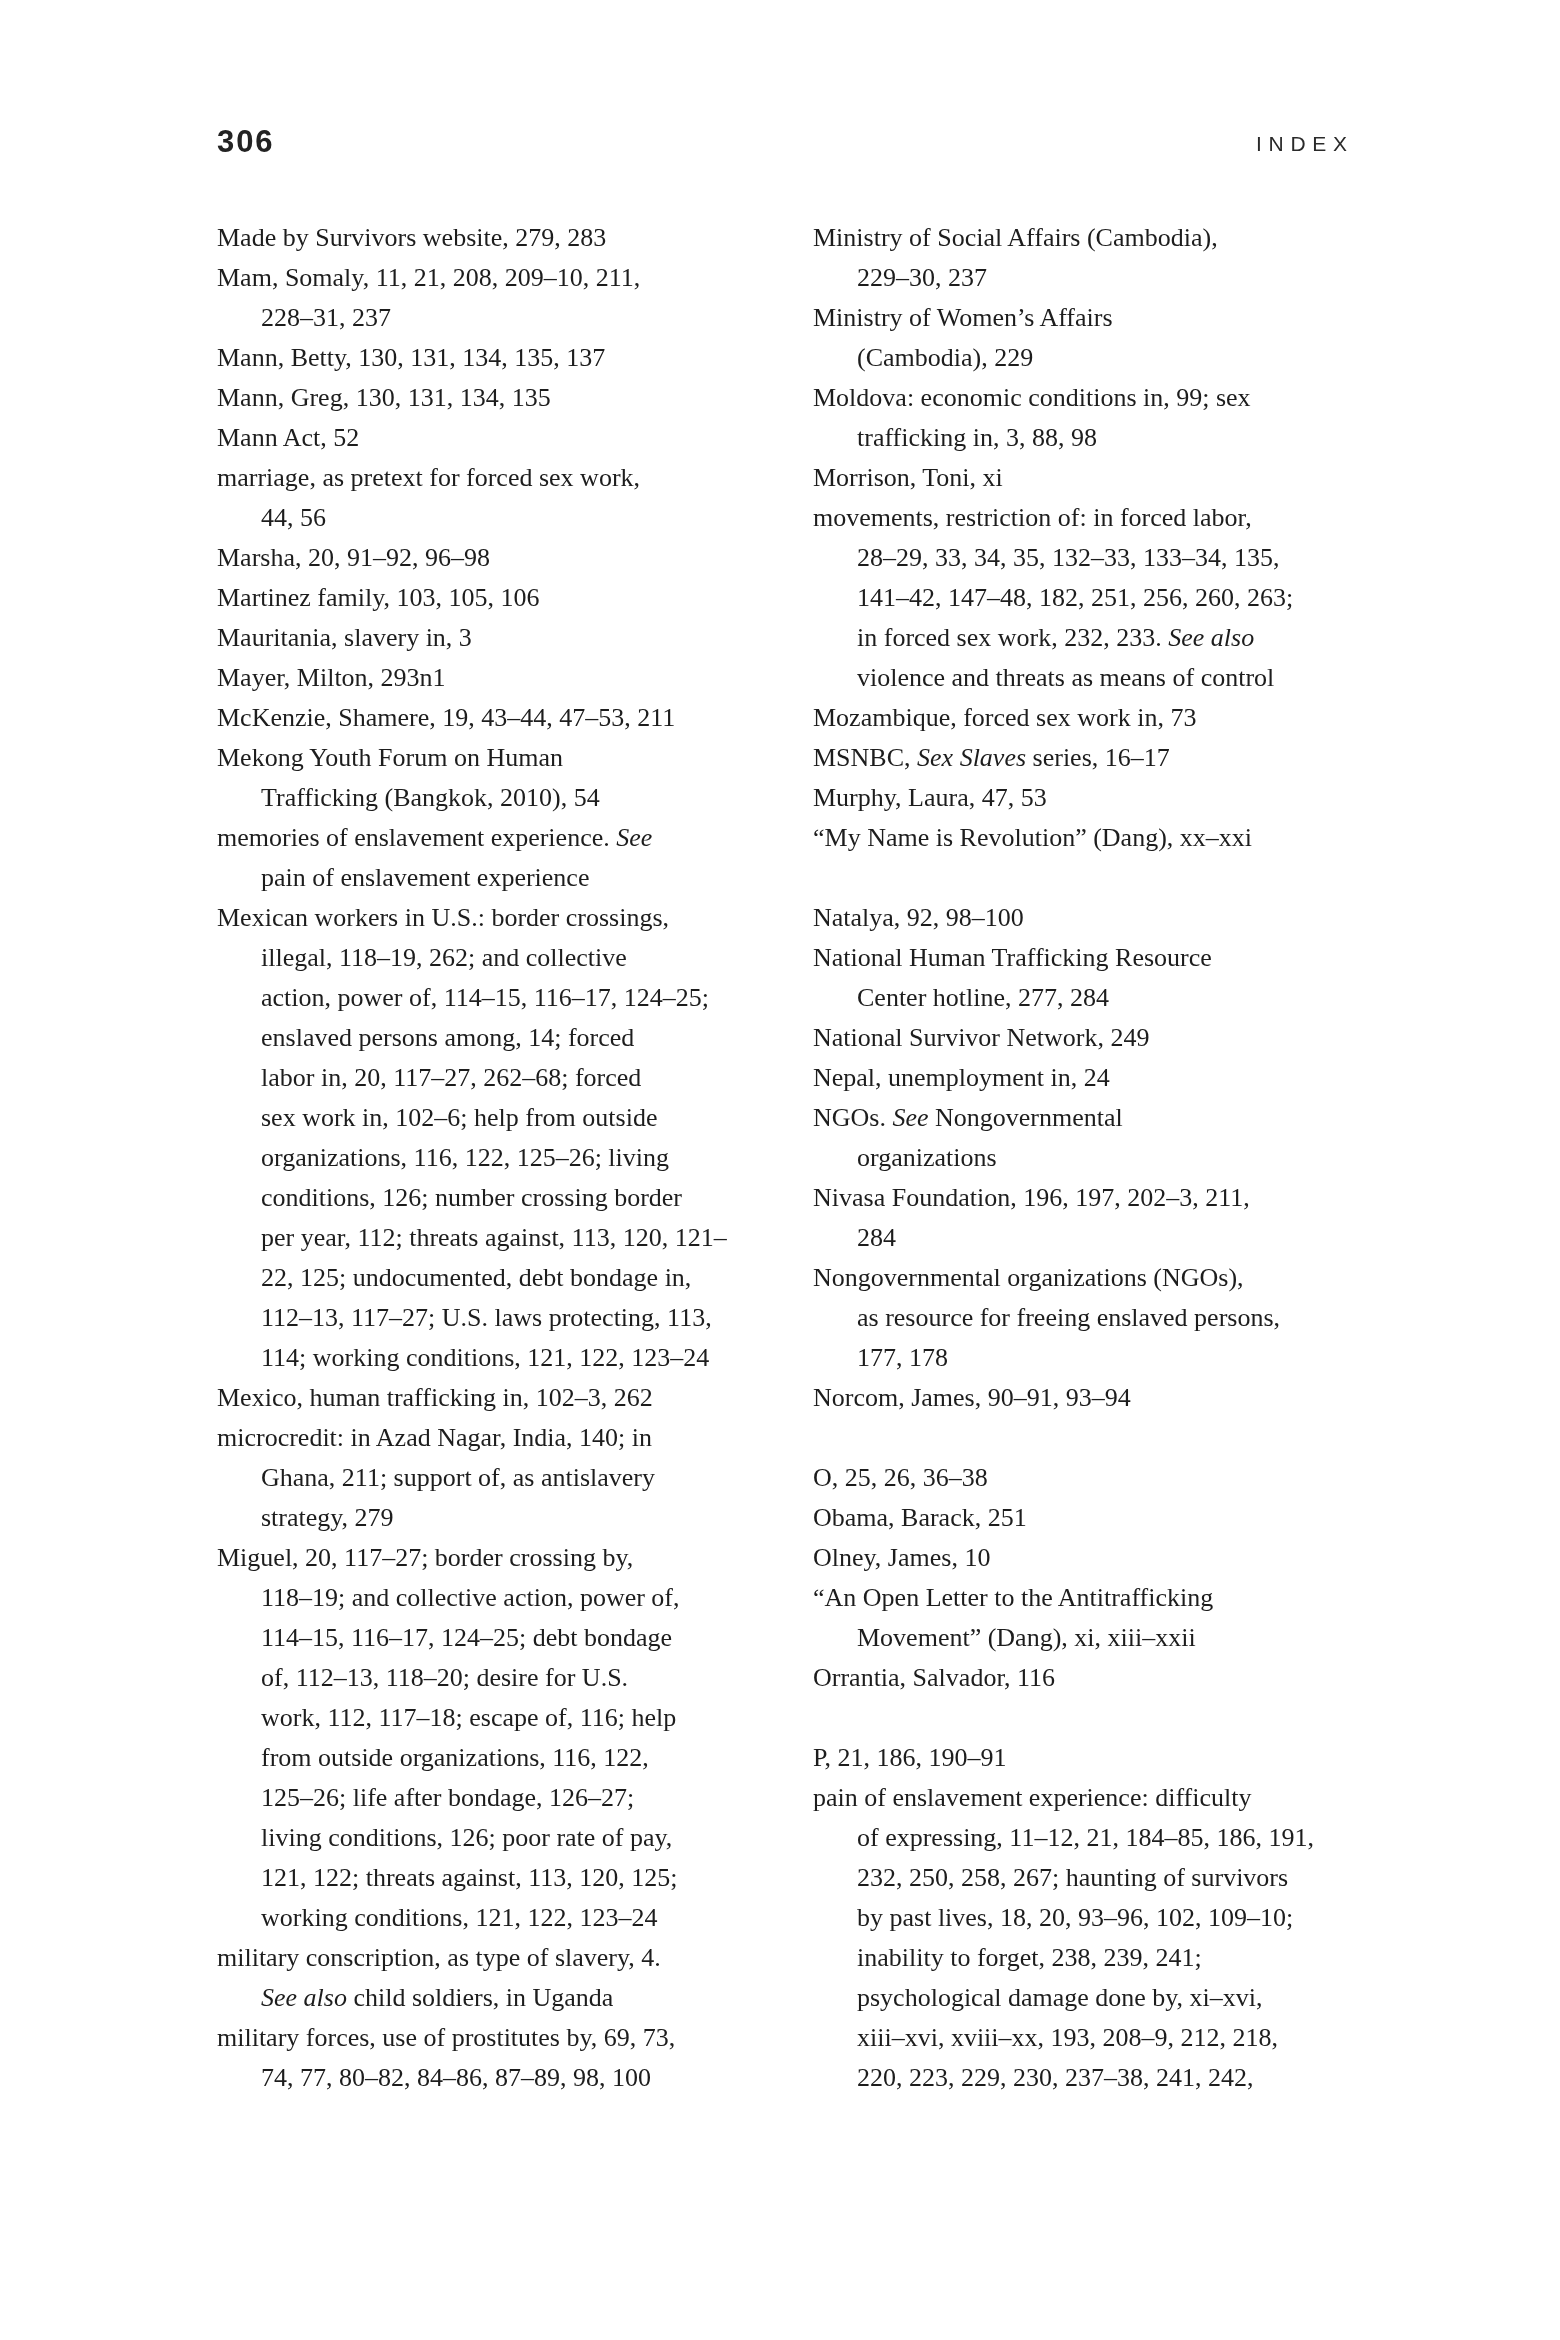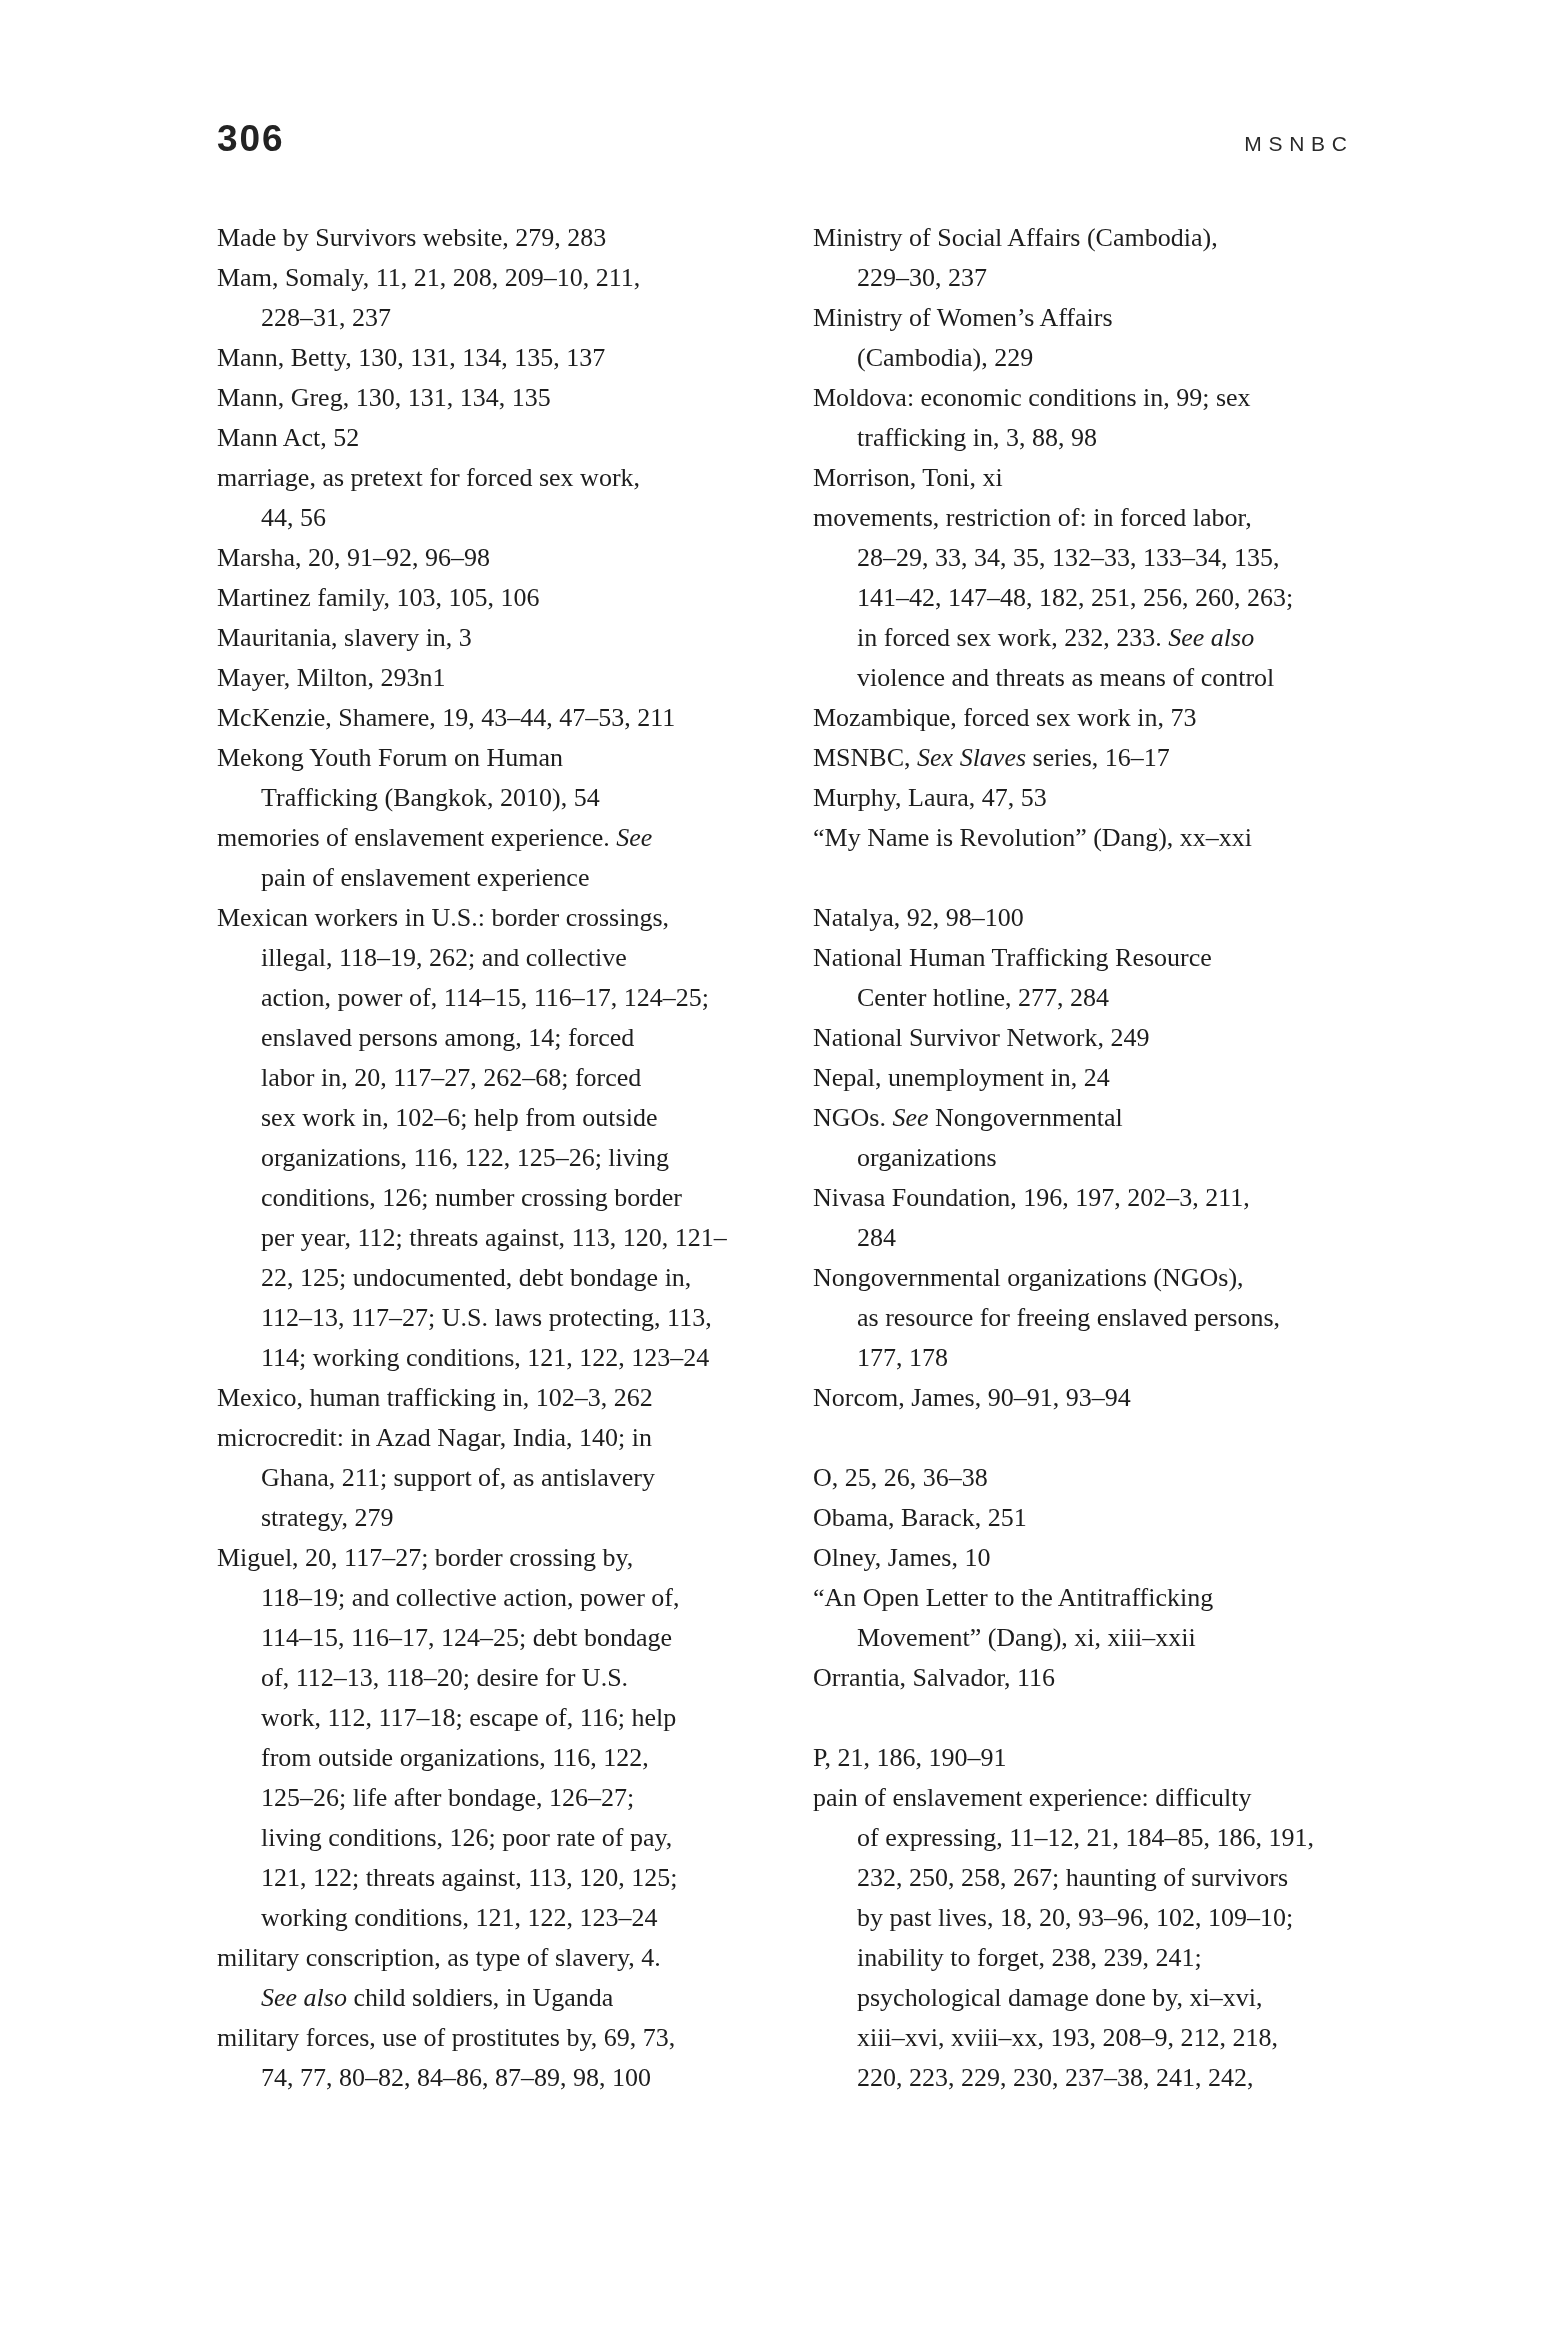--- a/index.html
+++ b/index.html
@@ -12,24 +12,24 @@
     width: 1561px;
     height: 2341px;
     background: #ffffff;
     font-family: "Liberation Serif", serif;
     color: #1d1d1d;
     overflow: hidden;
   }
   .pagenum {
     position: absolute;
     left: 217px;
-    top: 120px;
+    top: 126px;
     font-family: "Liberation Sans", sans-serif;
     font-weight: 700;
-    font-size: 37px;
+    font-size: 31px;
     letter-spacing: 1.9px;
     color: #232323;
     line-height: 1;
   }
   .runhead {
     position: absolute;
     right: 214px;
     top: 133px;
     font-family: "Liberation Sans", sans-serif;
     font-weight: 400;
@@ -53,17 +53,17 @@
   .line   { height: 40px; }
   .indent { padding-left: 44px; }
   .blank  { height: 40px; }
   .it     { font-style: italic; text-align: center; }
 </style>
 </head>
 <body>
 
 <div class="page">
   <div class="pagenum">306</div>
-  <div class="runhead">MSNBC</div>
+  <div class="runhead">INDEX</div>
   <div class="col left"><div class="line"><span>Made by Survivors website, 279, 283</span></div><div class="line"><span>Mam, Somaly, 11, 21, 208, 209–10, 211,</span></div><div class="line indent"><span>228–31, 237</span></div><div class="line"><span>Mann, Betty, 130, 131, 134, 135, 137</span></div><div class="line"><span>Mann, Greg, 130, 131, 134, 135</span></div><div class="line"><span>Mann Act, 52</span></div><div class="line"><span>marriage, as pretext for forced sex work,</span></div><div class="line indent"><span>44, 56</span></div><div class="line"><span>Marsha, 20, 91–92, 96–98</span></div><div class="line"><span>Martinez family, 103, 105, 106</span></div><div class="line"><span>Mauritania, slavery in, 3</span></div><div class="line"><span>Mayer, Milton, 293n1</span></div><div class="line"><span>McKenzie, Shamere, 19, 43–44, 47–53, 211</span></div><div class="line"><span>Mekong Youth Forum on Human</span></div><div class="line indent"><span>Trafficking (Bangkok, 2010), 54</span></div><div class="line"><span>memories of enslavement experience. </span><span class="it">See</span></div><div class="line indent"><span>pain of enslavement experience</span></div><div class="line"><span>Mexican workers in U.S.: border crossings,</span></div><div class="line indent"><span>illegal, 118–19, 262; and collective</span></div><div class="line indent"><span>action, power of, 114–15, 116–17, 124–25;</span></div><div class="line indent"><span>enslaved persons among, 14; forced</span></div><div class="line indent"><span>labor in, 20, 117–27, 262–68; forced</span></div><div class="line indent"><span>sex work in, 102–6; help from outside</span></div><div class="line indent"><span>organizations, 116, 122, 125–26; living</span></div><div class="line indent"><span>conditions, 126; number crossing border</span></div><div class="line indent"><span>per year, 112; threats against, 113, 120, 121–</span></div><div class="line indent"><span>22, 125; undocumented, debt bondage in,</span></div><div class="line indent"><span>112–13, 117–27; U.S. laws protecting, 113,</span></div><div class="line indent"><span>114; working conditions, 121, 122, 123–24</span></div><div class="line"><span>Mexico, human trafficking in, 102–3, 262</span></div><div class="line"><span>microcredit: in Azad Nagar, India, 140; in</span></div><div class="line indent"><span>Ghana, 211; support of, as antislavery</span></div><div class="line indent"><span>strategy, 279</span></div><div class="line"><span>Miguel, 20, 117–27; border crossing by,</span></div><div class="line indent"><span>118–19; and collective action, power of,</span></div><div class="line indent"><span>114–15, 116–17, 124–25; debt bondage</span></div><div class="line indent"><span>of, 112–13, 118–20; desire for U.S.</span></div><div class="line indent"><span>work, 112, 117–18; escape of, 116; help</span></div><div class="line indent"><span>from outside organizations, 116, 122,</span></div><div class="line indent"><span>125–26; life after bondage, 126–27;</span></div><div class="line indent"><span>living conditions, 126; poor rate of pay,</span></div><div class="line indent"><span>121, 122; threats against, 113, 120, 125;</span></div><div class="line indent"><span>working conditions, 121, 122, 123–24</span></div><div class="line"><span>military conscription, as type of slavery, 4.</span></div><div class="line indent"><span class="it">See also</span><span> child soldiers, in Uganda</span></div><div class="line"><span>military forces, use of prostitutes by, 69, 73,</span></div><div class="line indent"><span>74, 77, 80–82, 84–86, 87–89, 98, 100</span></div></div>
   <div class="col right"><div class="line"><span>Ministry of Social Affairs (Cambodia),</span></div><div class="line indent"><span>229–30, 237</span></div><div class="line"><span>Ministry of Women’s Affairs</span></div><div class="line indent"><span>(Cambodia), 229</span></div><div class="line"><span>Moldova: economic conditions in, 99; sex</span></div><div class="line indent"><span>trafficking in, 3, 88, 98</span></div><div class="line"><span>Morrison, Toni, xi</span></div><div class="line"><span>movements, restriction of: in forced labor,</span></div><div class="line indent"><span>28–29, 33, 34, 35, 132–33, 133–34, 135,</span></div><div class="line indent"><span>141–42, 147–48, 182, 251, 256, 260, 263;</span></div><div class="line indent"><span>in forced sex work, 232, 233. </span><span class="it">See also</span></div><div class="line indent"><span>violence and threats as means of control</span></div><div class="line"><span>Mozambique, forced sex work in, 73</span></div><div class="line"><span>MSNBC, </span><span class="it">Sex Slaves</span><span> series, 16–17</span></div><div class="line"><span>Murphy, Laura, 47, 53</span></div><div class="line"><span>“My Name is Revolution” (Dang), xx–xxi</span></div><div class="line blank"></div><div class="line"><span>Natalya, 92, 98–100</span></div><div class="line"><span>National Human Trafficking Resource</span></div><div class="line indent"><span>Center hotline, 277, 284</span></div><div class="line"><span>National Survivor Network, 249</span></div><div class="line"><span>Nepal, unemployment in, 24</span></div><div class="line"><span>NGOs. </span><span class="it">See</span><span> Nongovernmental</span></div><div class="line indent"><span>organizations</span></div><div class="line"><span>Nivasa Foundation, 196, 197, 202–3, 211,</span></div><div class="line indent"><span>284</span></div><div class="line"><span>Nongovernmental organizations (NGOs),</span></div><div class="line indent"><span>as resource for freeing enslaved persons,</span></div><div class="line indent"><span>177, 178</span></div><div class="line"><span>Norcom, James, 90–91, 93–94</span></div><div class="line blank"></div><div class="line"><span>O, 25, 26, 36–38</span></div><div class="line"><span>Obama, Barack, 251</span></div><div class="line"><span>Olney, James, 10</span></div><div class="line"><span>“An Open Letter to the Antitrafficking</span></div><div class="line indent"><span>Movement” (Dang), xi, xiii–xxii</span></div><div class="line"><span>Orrantia, Salvador, 116</span></div><div class="line blank"></div><div class="line"><span>P, 21, 186, 190–91</span></div><div class="line"><span>pain of enslavement experience: difficulty</span></div><div class="line indent"><span>of expressing, 11–12, 21, 184–85, 186, 191,</span></div><div class="line indent"><span>232, 250, 258, 267; haunting of survivors</span></div><div class="line indent"><span>by past lives, 18, 20, 93–96, 102, 109–10;</span></div><div class="line indent"><span>inability to forget, 238, 239, 241;</span></div><div class="line indent"><span>psychological damage done by, xi–xvi,</span></div><div class="line indent"><span>xiii–xvi, xviii–xx, 193, 208–9, 212, 218,</span></div><div class="line indent"><span>220, 223, 229, 230, 237–38, 241, 242,</span></div></div>
 </div>
 
 
 </body></html>

